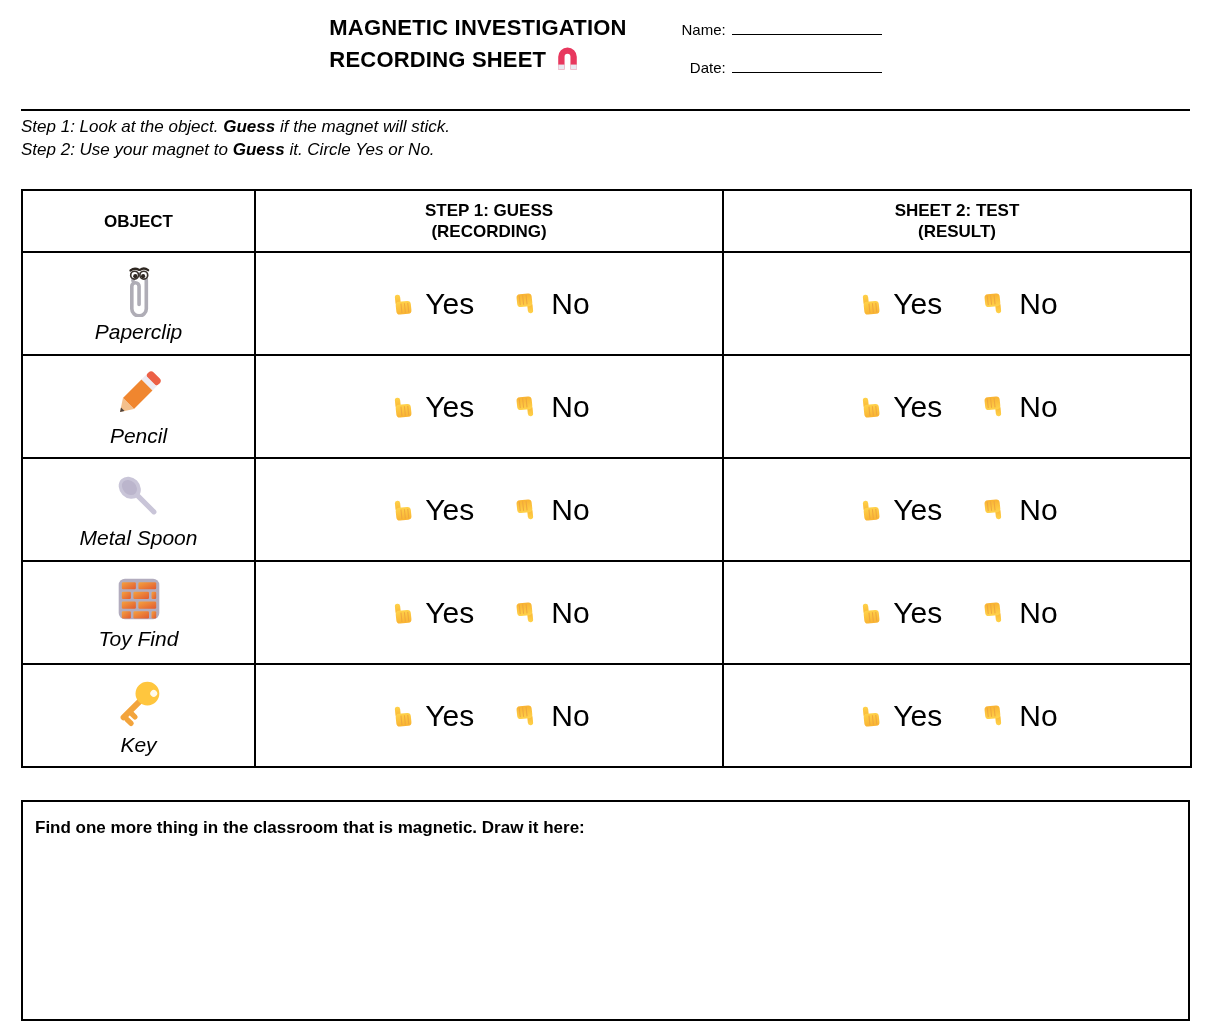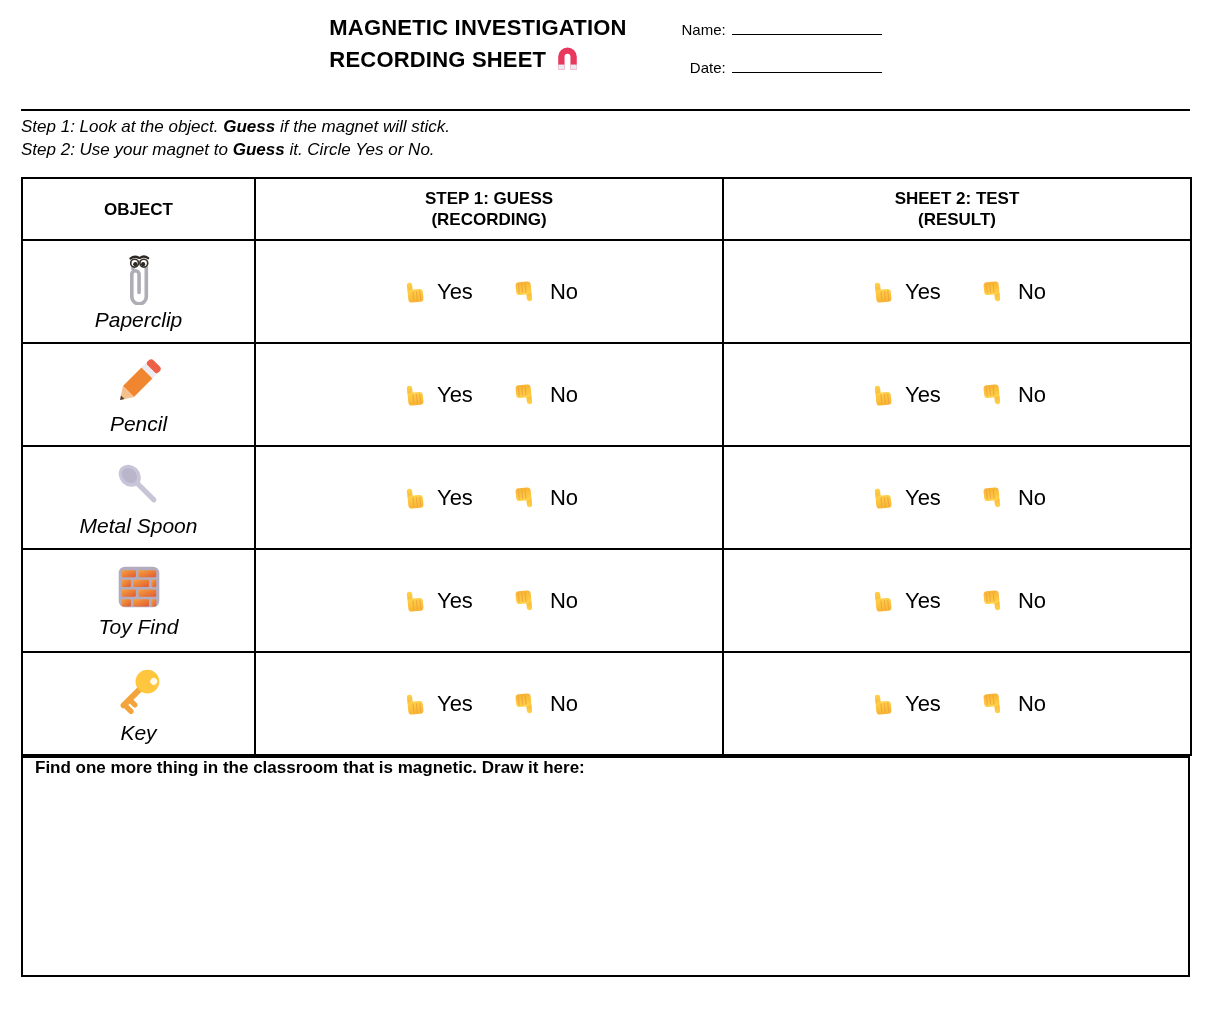--- a/index.html
+++ b/index.html
@@ -18,34 +18,34 @@
   .nd-row { display:flex; align-items:baseline; justify-content:flex-end; margin-bottom:21px; }
   .nd-row .lbl { font-size:15px; }
   .nd-line { display:inline-block; width:150px; border-bottom:1.5px solid #000; height:14px; margin-left:6px; }
 
   .rule { border-top:2.5px solid #000; margin-top:12px; }
 
   
   .instructions { margin-top:4px; font-style:italic; font-size:17px; line-height:23px; }
 
   
-  table.rec { margin-top:16px; width:1169px; border-collapse:collapse; table-layout:fixed; }
+  table.rec { margin-top:28px; width:1169px; border-collapse:collapse; table-layout:fixed; }
   table.rec th, table.rec td { border:2px solid #000; text-align:center; vertical-align:middle; }
   col.c-obj { width:233px; } col.c-guess { width:468px; } col.c-test { width:468px; }
   thead th { height:62px; font-size:17px; font-weight:bold; line-height:21px; }
   tbody td { height:103px; }
   .obj-cell .obj-icon { display:block; margin:0 auto; }
   .obj-cell .obj-label { display:block; font-size:21px; margin-top:3px;font-style:italic; }
   .choices { display:flex; justify-content:center; align-items:center; gap:40px; }
-  .choice { display:inline-flex; align-items:center; gap:11px; font-size:22px; cursor:pointer; }
+  .choice { display:inline-flex; align-items:center; gap:11px; font-size:30px; cursor:pointer; }
   .thumb { width:26px; height:26px; transform:rotate(-6deg); }
   .thumb.down { transform:rotate(174deg); }
 
   
-  .drawbox { width:1169px; height:221px; border:2.5px solid #000; padding:0 12px; }
+  .drawbox { margin-top:32px; width:1169px; height:221px; border:2.5px solid #000; padding:16px 12px; }
   .drawbox .prompt { font-size:17px; font-weight:bold; }
   .drawbox .area { width:100%; height:160px; }
 
   .defs { position:absolute; width:0; height:0; overflow:hidden; }
 </style>
 </head>
 <body>
 
 <svg class="defs" aria-hidden="true">
   <defs>

